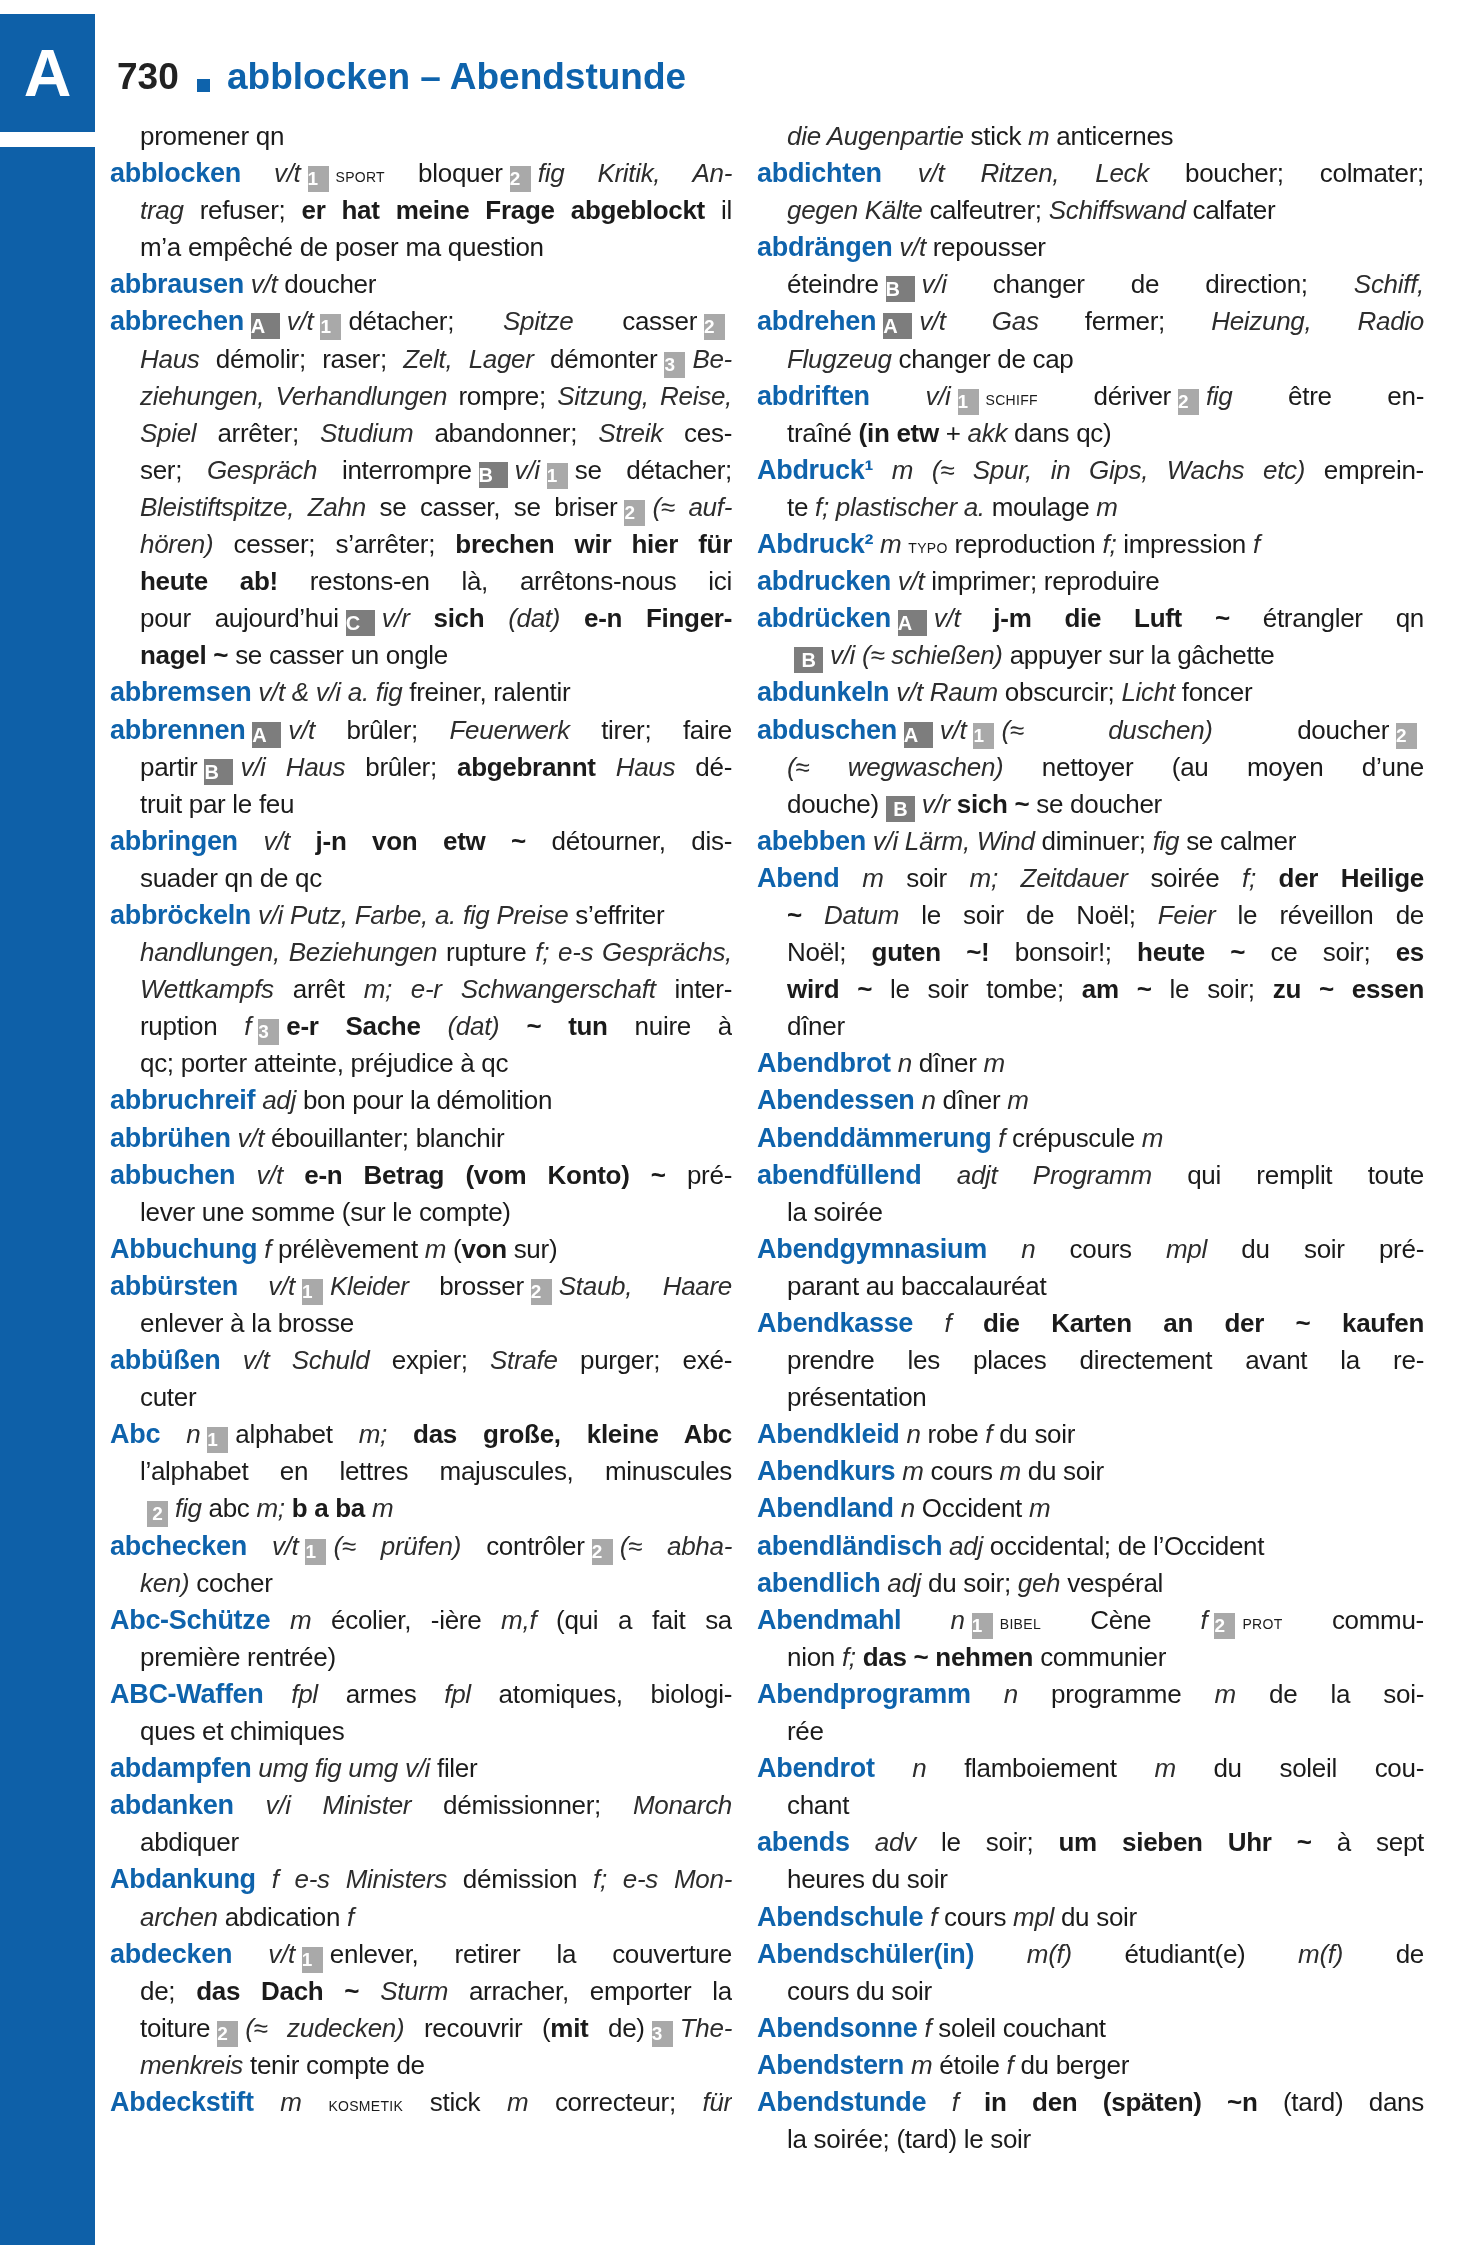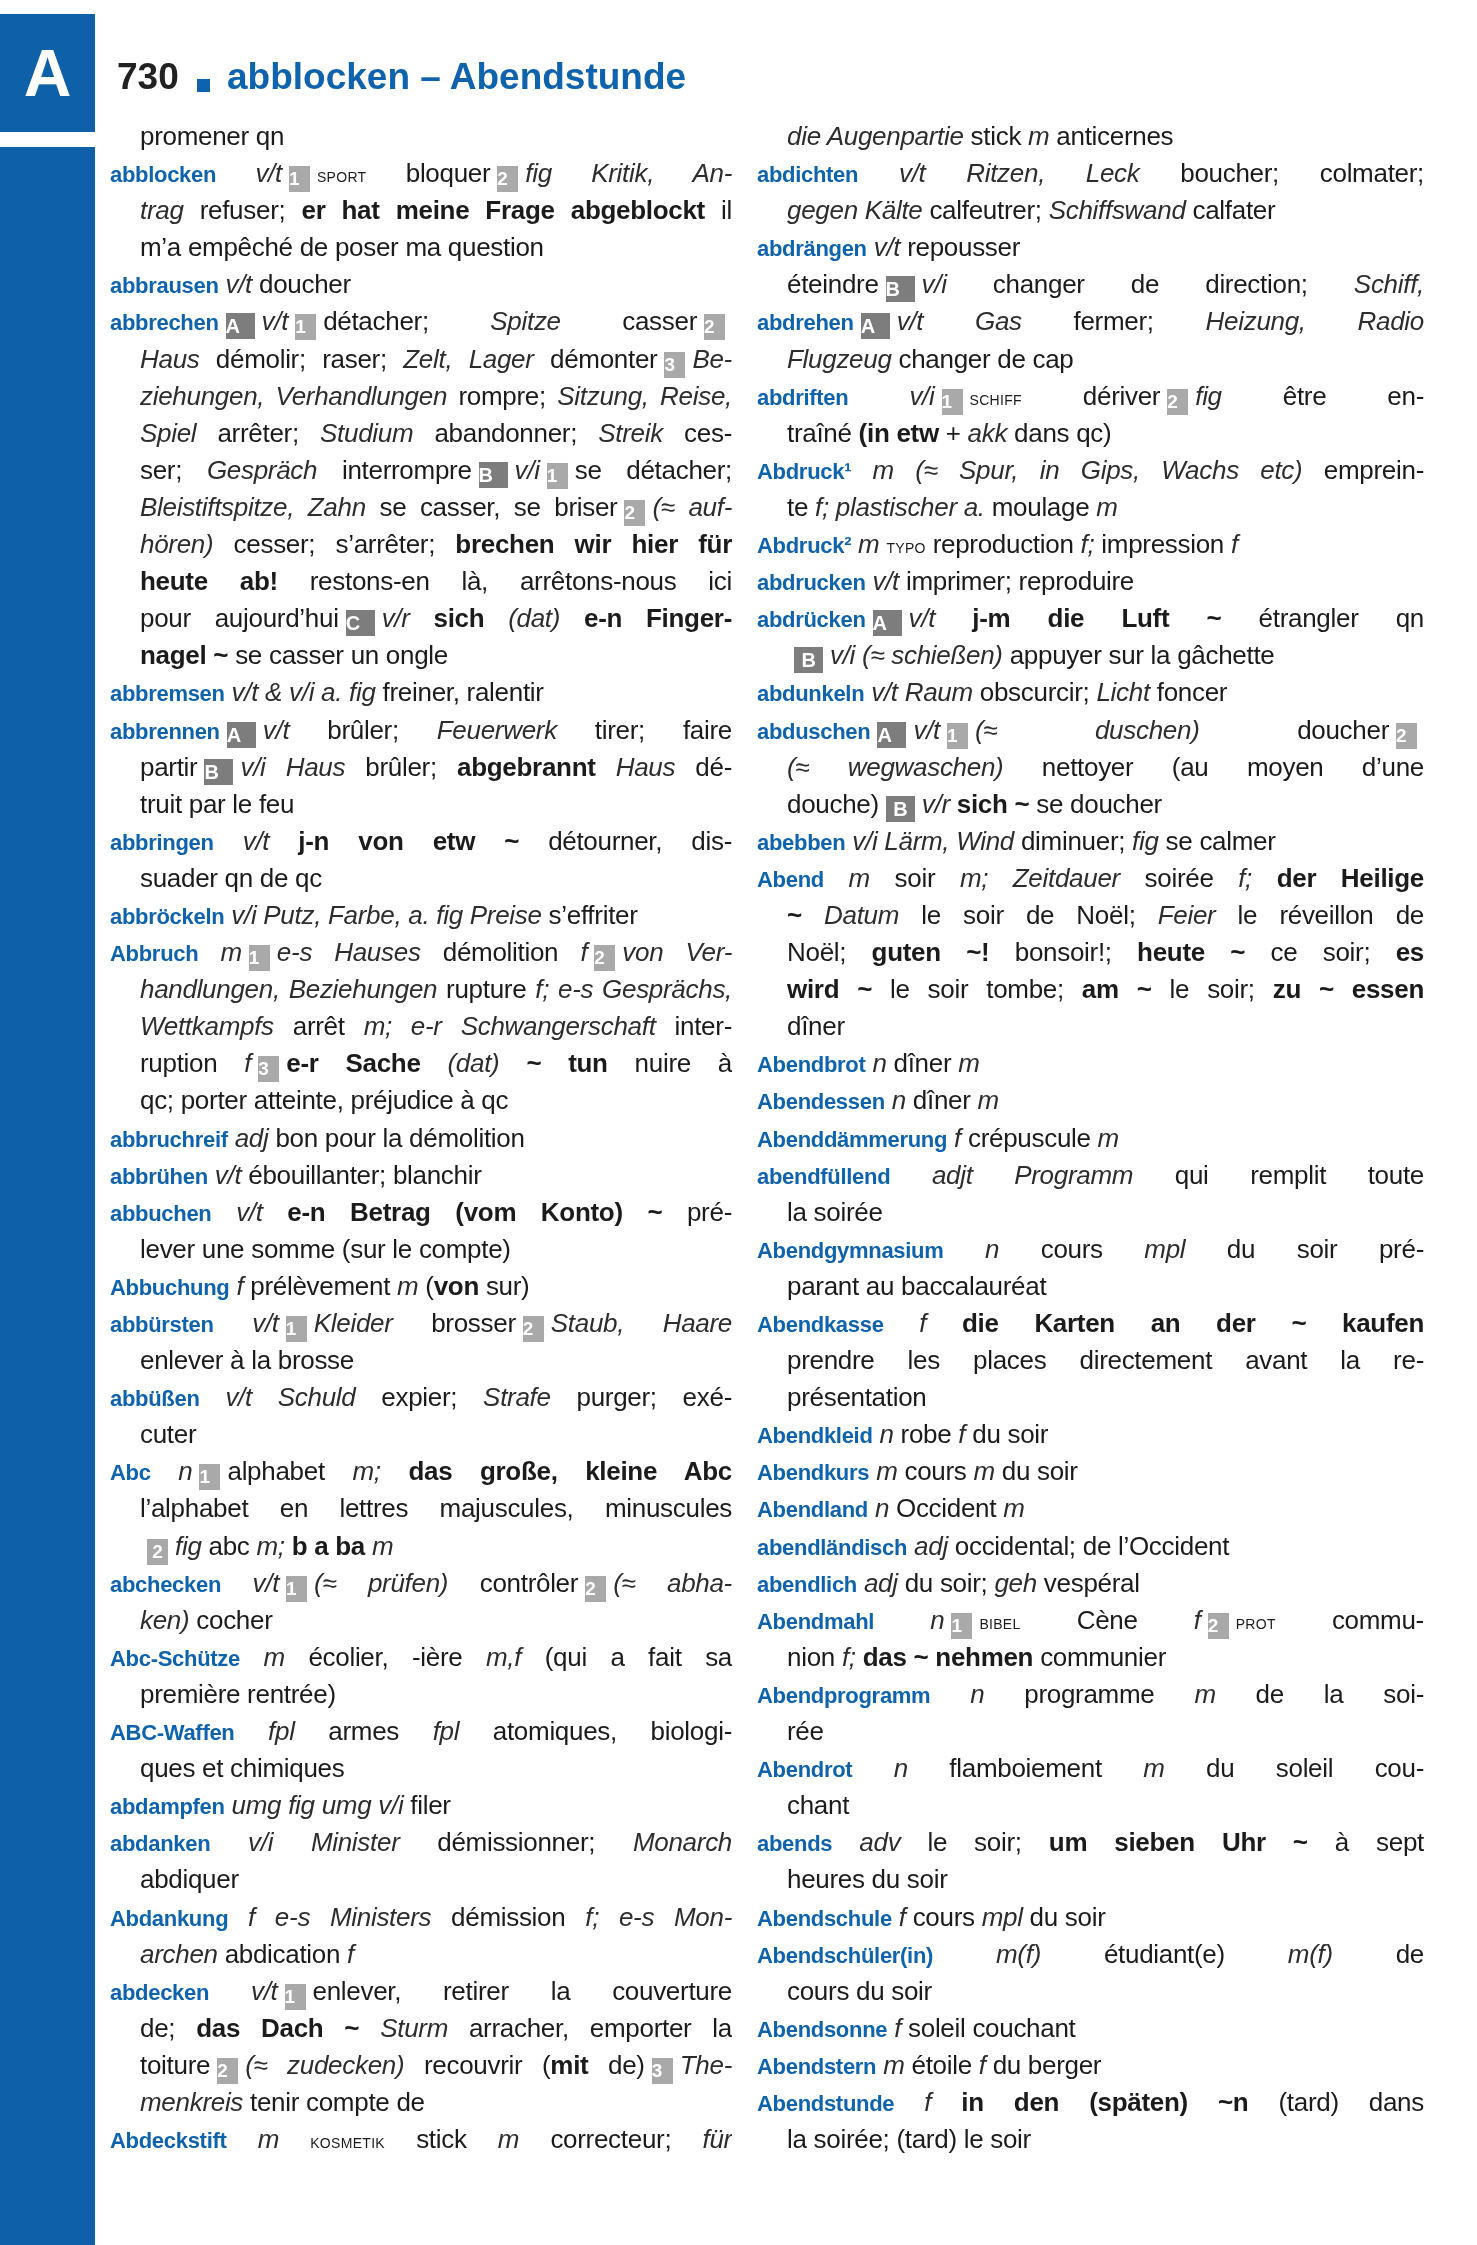--- a/index.html
+++ b/index.html
@@ -23,21 +23,21 @@
   .bullet{position:absolute;left:80px;top:23px;width:13px;height:13px;background:#0e63ac;}
   .title{position:absolute;left:110px;top:0;font-size:37px;font-weight:bold;color:#0e63ac;white-space:nowrap;}
 
   .col{position:absolute;top:118px;font-size:26px;line-height:37.1px;letter-spacing:-0.3px;}
   #col-left{left:110px;width:622px;}
   #col-right{left:757px;width:667px;}
   .line{height:37.1px;white-space:nowrap;}
   .line.just{white-space:normal;text-align:justify;text-align-last:justify;overflow:hidden;}
   .line.cont{padding-left:30px;}
 
-  .sg-h{font-weight:bold;color:#0e63ac;font-size:22px;}
+  .sg-h{font-weight:bold;color:#0e63ac;font-size:27px;}
   .sg-p{color:#1b1b1b;}
   .sg-b{color:#1b1b1b;font-weight:bold;}
   .sg-i{color:#2d2d2d;font-style:italic;}
   .sg-s{color:#1b1b1b;font-size:14px;letter-spacing:0.3px;}
   .sg-n,.sg-L{
     display:inline-block;text-align:center;color:#ffffff;font-weight:bold;
     height:26px;line-height:26px;vertical-align:-3px;margin:0 7px;
     font-style:normal;
   }
   .sg-n{background:#a9a9a9;min-width:21px;font-size:19px;}
@@ -73,21 +73,20 @@
     <div class="line cont just"><span class="sg-b">heute ab!</span><span class="sg-p"> restons-en là, arrêtons-nous ici</span></div>
     <div class="line cont just"><span class="sg-p">pour aujourd’hui</span><span class="sg-L">C</span><span class="sg-i">v/r</span><span class="sg-b"> sich</span><span class="sg-i"> (dat)</span><span class="sg-b"> e-n Finger-</span></div>
     <div class="line cont"><span class="sg-b">nagel ~</span><span class="sg-p"> se casser un ongle</span></div>
     <div class="line"><span class="sg-h">abbremsen</span><span class="sg-i"> v/t &amp; v/i a. fig</span><span class="sg-p"> freiner, ralentir</span></div>
     <div class="line just"><span class="sg-h">abbrennen</span><span class="sg-L">A</span><span class="sg-i">v/t</span><span class="sg-p"> brûler; </span><span class="sg-i">Feuerwerk</span><span class="sg-p"> tirer; faire</span></div>
     <div class="line cont just"><span class="sg-p">partir</span><span class="sg-L">B</span><span class="sg-i">v/i Haus</span><span class="sg-p"> brûler; </span><span class="sg-b">abgebrannt</span><span class="sg-i"> Haus</span><span class="sg-p"> dé-</span></div>
     <div class="line cont"><span class="sg-p">truit par le feu</span></div>
     <div class="line just"><span class="sg-h">abbringen</span><span class="sg-i"> v/t</span><span class="sg-b"> j-n von etw ~</span><span class="sg-p"> détourner, dis-</span></div>
     <div class="line cont"><span class="sg-p">suader qn de qc</span></div>
     <div class="line"><span class="sg-h">abbröckeln</span><span class="sg-i"> v/i Putz, Farbe, a. fig Preise</span><span class="sg-p"> s’effriter</span></div>
-    <div class="line just"><span class="sg-h">Abbruch</span><span class="sg-i"> m</span><span class="sg-n">1</span><span class="sg-i">e-s Hauses</span><span class="sg-p"> démolition </span><span class="sg-i">f</span><span class="sg-n">2</span><span class="sg-i">von Ver-</span></div>
     <div class="line cont just"><span class="sg-i">handlungen, Beziehungen</span><span class="sg-p"> rupture </span><span class="sg-i">f; e-s Gesprächs,</span></div>
     <div class="line cont just"><span class="sg-i">Wettkampfs</span><span class="sg-p"> arrêt </span><span class="sg-i">m; e-r Schwangerschaft</span><span class="sg-p"> inter-</span></div>
     <div class="line cont just"><span class="sg-p">ruption </span><span class="sg-i">f</span><span class="sg-n">3</span><span class="sg-b">e-r Sache</span><span class="sg-i"> (dat)</span><span class="sg-b"> ~ tun</span><span class="sg-p"> nuire à</span></div>
     <div class="line cont"><span class="sg-p">qc; porter atteinte, préjudice à qc</span></div>
     <div class="line"><span class="sg-h">abbruchreif</span><span class="sg-i"> adj</span><span class="sg-p"> bon pour la démolition</span></div>
     <div class="line"><span class="sg-h">abbrühen</span><span class="sg-i"> v/t</span><span class="sg-p"> ébouillanter; blanchir</span></div>
     <div class="line just"><span class="sg-h">abbuchen</span><span class="sg-i"> v/t</span><span class="sg-b"> e-n Betrag (vom Konto) ~</span><span class="sg-p"> pré-</span></div>
     <div class="line cont"><span class="sg-p">lever une somme (sur le compte)</span></div>
     <div class="line"><span class="sg-h">Abbuchung</span><span class="sg-i"> f</span><span class="sg-p"> prélèvement </span><span class="sg-i">m</span><span class="sg-p"> (</span><span class="sg-b">von</span><span class="sg-p"> sur)</span></div>
     <div class="line just"><span class="sg-h">abbürsten</span><span class="sg-i"> v/t</span><span class="sg-n">1</span><span class="sg-i">Kleider</span><span class="sg-p"> brosser</span><span class="sg-n">2</span><span class="sg-i">Staub, Haare</span></div>

